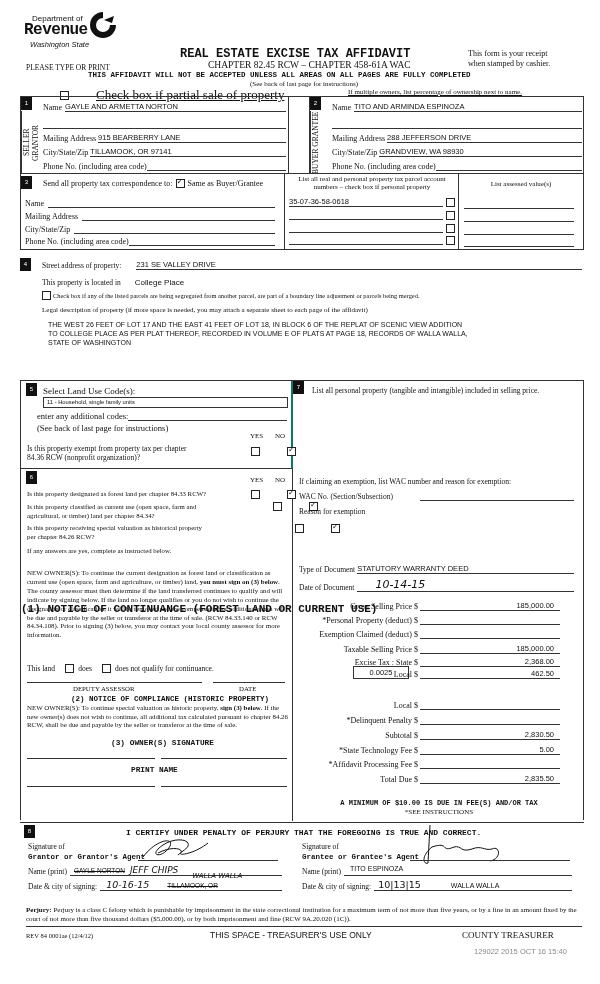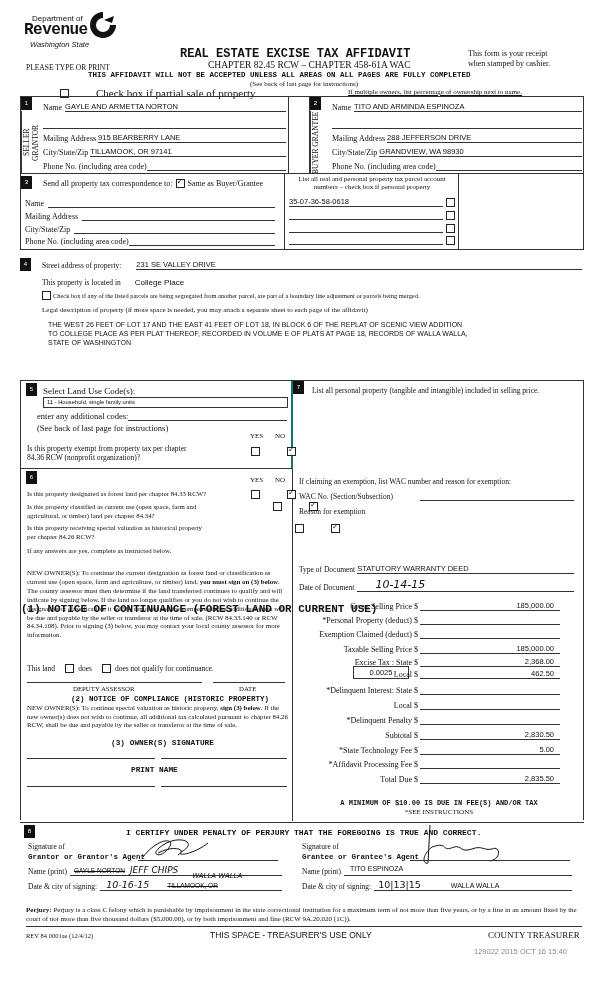--- a/index.html
+++ b/index.html
@@ -36,21 +36,21 @@
 
 <div class="abs bold" style="left:180px;top:47px;font-size:12px;">REAL ESTATE EXCISE TAX AFFIDAVIT</div>
 <div class="abs" style="left:188px;top:60px;font-size:9.5px;padding-left:20px;">CHAPTER 82.45 RCW – CHAPTER 458-61A WAC</div>
 <div class="abs" style="left:26px;top:63px;font-size:7.5px;">PLEASE TYPE OR PRINT</div>
 <div class="abs" style="left:468px;top:49px;font-size:8px;">This form is your receipt</div>
 <div class="abs" style="left:468px;top:59px;font-size:8px;">when stamped by cashier.</div>
 <div class="abs bold" style="left:88px;top:71px;font-size:7.5px;">THIS AFFIDAVIT WILL NOT BE ACCEPTED UNLESS ALL AREAS ON ALL PAGES ARE FULLY COMPLETED</div>
 <div class="abs" style="left:250px;top:80px;font-size:7px;">(See back of last page for instructions)</div>
 <div class="abs" style="left:60px;top:87px;display:flex;align-items:center;gap:3px;">
   <span class="box"></span>
-  <span style="font-size:11px;padding-left:24px;">Check box if partial sale of property</span>
+  <span style="font-size:13px;text-decoration:underline;padding-left:24px;">Check box if partial sale of property</span>
 </div>
 <div class="abs" style="left:348px;top:88px;font-size:7px;text-decoration:underline;">If multiple owners, list percentage of ownership next to name.</div>
 
 <div class="abs" style="left:20px;top:96px;width:564px;height:77px;border:1px solid #333;border-bottom:none;">
 
   <div class="abs" style="left:0;top:0;width:268px;height:77px;border-right:1px solid #333;">
     <span class="abs num" style="left:0;top:0;">1</span>
     <div class="abs vert" style="left:0;top:14px;width:18px;height:63px;border-right:1px solid #333;">
       <span>SELLER</span> <span>GRANTOR</span>
     </div>
@@ -137,20 +137,27 @@
         <span class="box" style="margin-left:3px;"></span>
       </div>
     <div class="row" style="left:4px;top:49px;width:166px;align-items:center;">
         <span class="line fill" style="flex:1;height:10px;"></span>
         <span class="box" style="margin-left:3px;"></span>
       </div>
     <div class="row" style="left:4px;top:61px;width:166px;align-items:center;">
         <span class="line fill" style="flex:1;height:10px;"></span>
         <span class="box" style="margin-left:3px;"></span>
       </div>
+  </div>
+  <div class="abs" style="left:438px;top:0;width:124px;height:75px;">
+    <div class="abs" style="left:0;top:6px;width:124px;text-align:center;font-size:7px;">List assessed value(s)</div>
+    <div class="abs line fill" style="left:5px;top:25px;width:110px;height:10px;"></div>
+    <div class="abs line fill" style="left:5px;top:38px;width:110px;height:10px;"></div>
+    <div class="abs line fill" style="left:5px;top:51px;width:110px;height:10px;"></div>
+    <div class="abs line fill" style="left:5px;top:63px;width:110px;height:10px;"></div>
   </div>
 </div>
 
 <div class="abs" style="left:20px;top:258px;width:564px;height:110px;">
   <span class="abs num" style="left:0;top:0;">4</span>
   <div class="row" style="left:22px;top:2px;width:540px;gap:12px;">
       <span class="lbl" style="font-size:7.5px;">Street address of property:</span>
       <span class="line fill" style="flex:1;margin-left:3px;">231 SE VALLEY DRIVE</span>
     </div>
   <div class="abs" style="left:22px;top:20px;font-size:7.5px;white-space:nowrap;"><span>This property is located in</span><span class="sans" style="margin-left:14px;font-size:8px;">College Place</span></div>
@@ -277,24 +284,20 @@
         <span class="v">185,000.00</span>
       </div>
     <div class="fin-row" style="top:274px;">
         <span class="l">Excise Tax : State $</span>
         <span class="v">2,368.00</span>
       </div>
     <div class="abs sans" style="left:60px;top:285px;width:56px;height:13px;border:1px solid #333;text-align:center;font-size:7.5px;line-height:11px;">0.0025</div>
     <div class="fin-row" style="top:286px;">
         <span class="l">Local $</span>
         <span class="v">462.50</span>
-      </div>
-    <div class="fin-row" style="top:302px;">
-        <span class="l">*Delinquent Interest: State $</span>
-        <span class="v"></span>
       </div>
     <div class="fin-row" style="top:317px;">
         <span class="l">Local $</span>
         <span class="v"></span>
       </div>
     <div class="fin-row" style="top:332px;">
         <span class="l">*Delinquent Penalty $</span>
         <span class="v"></span>
       </div>
     <div class="fin-row" style="top:347px;">
@@ -367,14 +370,14 @@
       <span class="sans" style="font-size:7px;margin-left:28px;">WALLA WALLA</span>
     </span>
   </div>
 </div>
 
 <div class="abs" style="left:26px;top:906px;width:556px;font-size:7px;line-height:9px;border-bottom:1px solid #333;padding-bottom:2px;">
   <b>Perjury:</b><span> Perjury is a class C felony which is punishable by imprisonment in the state correctional institution for a maximum term of not more than five years, or by a fine in an amount fixed by the court of not more than five thousand dollars ($5,000.00), or by both imprisonment and fine (RCW 9A.20.020 (1C)).</span>
 </div>
 <div class="abs" style="left:26px;top:932px;font-size:6.5px;">REV 84 0001ae (12/4/12)</div>
 <div class="abs sans" style="left:210px;top:930px;font-size:8.5px;">THIS SPACE - TREASURER'S USE ONLY</div>
-<div class="abs" style="left:488px;top:930px;font-size:9px;">COUNTY TREASURER</div>
+<div class="abs" style="left:462px;top:930px;font-size:9px;">COUNTY TREASURER</div>
 <div class="abs sans" style="left:474px;top:947px;font-size:7.5px;color:#888;">129022 2015 OCT 16 15:40</div>
 
 </body></html>

